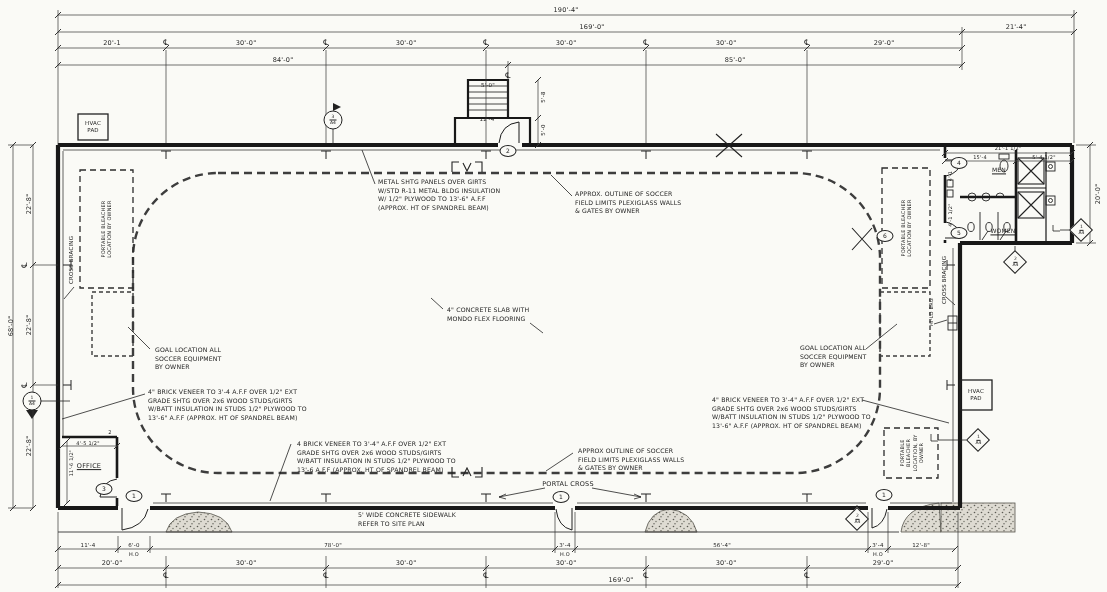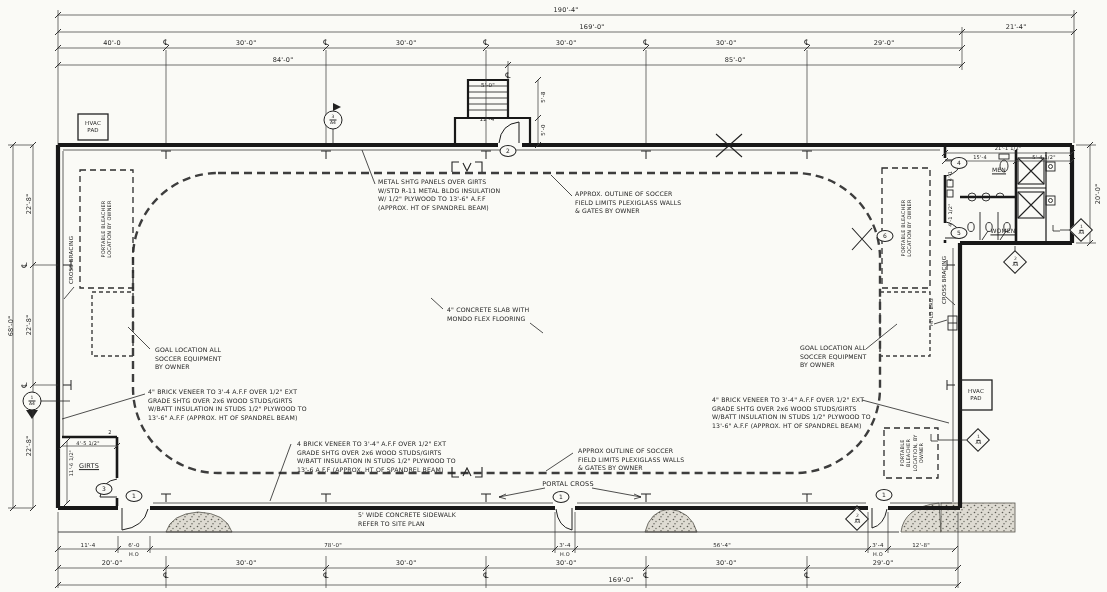--- a/index.html
+++ b/index.html
@@ -169,21 +169,21 @@
              M55,588 L61,582 M955,588 L961,582
              M535,83 L541,77 M535,121 L541,115 M535,148 L541,142
              M59,449 L65,443 M114,449 L120,443 M64,444 L70,438 M64,506 L70,500
              M942,156 L948,150 M1069,156 L1075,150 M942,164 L948,158 M1013,164 L1019,158 M1069,164 L1075,158"></path>
   </g>
 </svg>
 
 <div class="lbl" style="left:566px;top:11px">190'-4"</div>
 <div class="lbl" style="left:592px;top:28px">169'-0"</div>
 <div class="lbl" style="left:1016px;top:28px">21'-4"</div>
-<div class="lbl" style="left:112px;top:44px">40'-0</div>
+<div class="lbl" style="left:112px;top:44px">20'-1</div>
 <div class="lbl" style="left:246px;top:44px">30'-0"</div>
 <div class="lbl" style="left:406px;top:44px">30'-0"</div>
 <div class="lbl" style="left:566px;top:44px">30'-0"</div>
 <div class="lbl" style="left:726px;top:44px">30'-0"</div>
 <div class="lbl" style="left:884px;top:44px">29'-0"</div>
 <div class="lbl cl" style="left:166px;top:43px">℄</div>
 <div class="lbl cl" style="left:326px;top:43px">℄</div>
 <div class="lbl cl" style="left:486px;top:43px">℄</div>
 <div class="lbl cl" style="left:646px;top:43px">℄</div>
 <div class="lbl cl" style="left:807px;top:43px">℄</div>
@@ -213,21 +213,21 @@
 
 <div class="vlbl" style="left:1098px;top:194px">20'-0"</div>
 <div class="lbl t5" style="left:1008px;top:148px">21'-1 1/2"</div>
 <div class="lbl t5" style="left:980px;top:157px">15'-4</div>
 <div class="lbl t5" style="left:1044px;top:157px">5'-4 1/2"</div>
 <div class="vlbl t5" style="left:950px;top:176px">4'-1</div>
 <div class="vlbl t5" style="left:950px;top:215px">4'-1 1/2"</div>
 <div class="lbl u" style="left:999px;top:170px;font-size:6px">MEN</div>
 <div class="lbl u" style="left:1003px;top:231px;font-size:6px">WOMEN</div>
 
-<div class="lbl u" style="left:89px;top:467px">GIRTS</div>
+<div class="lbl u" style="left:89px;top:467px">OFFICE</div>
 <div class="lbl t5" style="left:88px;top:443px">4'-5 1/2"</div>
 <div class="vlbl t5" style="left:71px;top:463px">11'-6 1/2"</div>
 <div class="lbl t5" style="left:110px;top:432px">2</div>
 
 <div class="vlbl ml t5" style="left:106px;top:229px">PORTABLE BLEACHER
 LOCATION BY OWNER</div>
 <div class="vlbl ml t5" style="left:906px;top:228px">PORTABLE BLEACHER
 LOCATION BY OWNER</div>
 <div class="vlbl ml t5" style="left:911px;top:453px">PORTABLE
 BLEACHER

